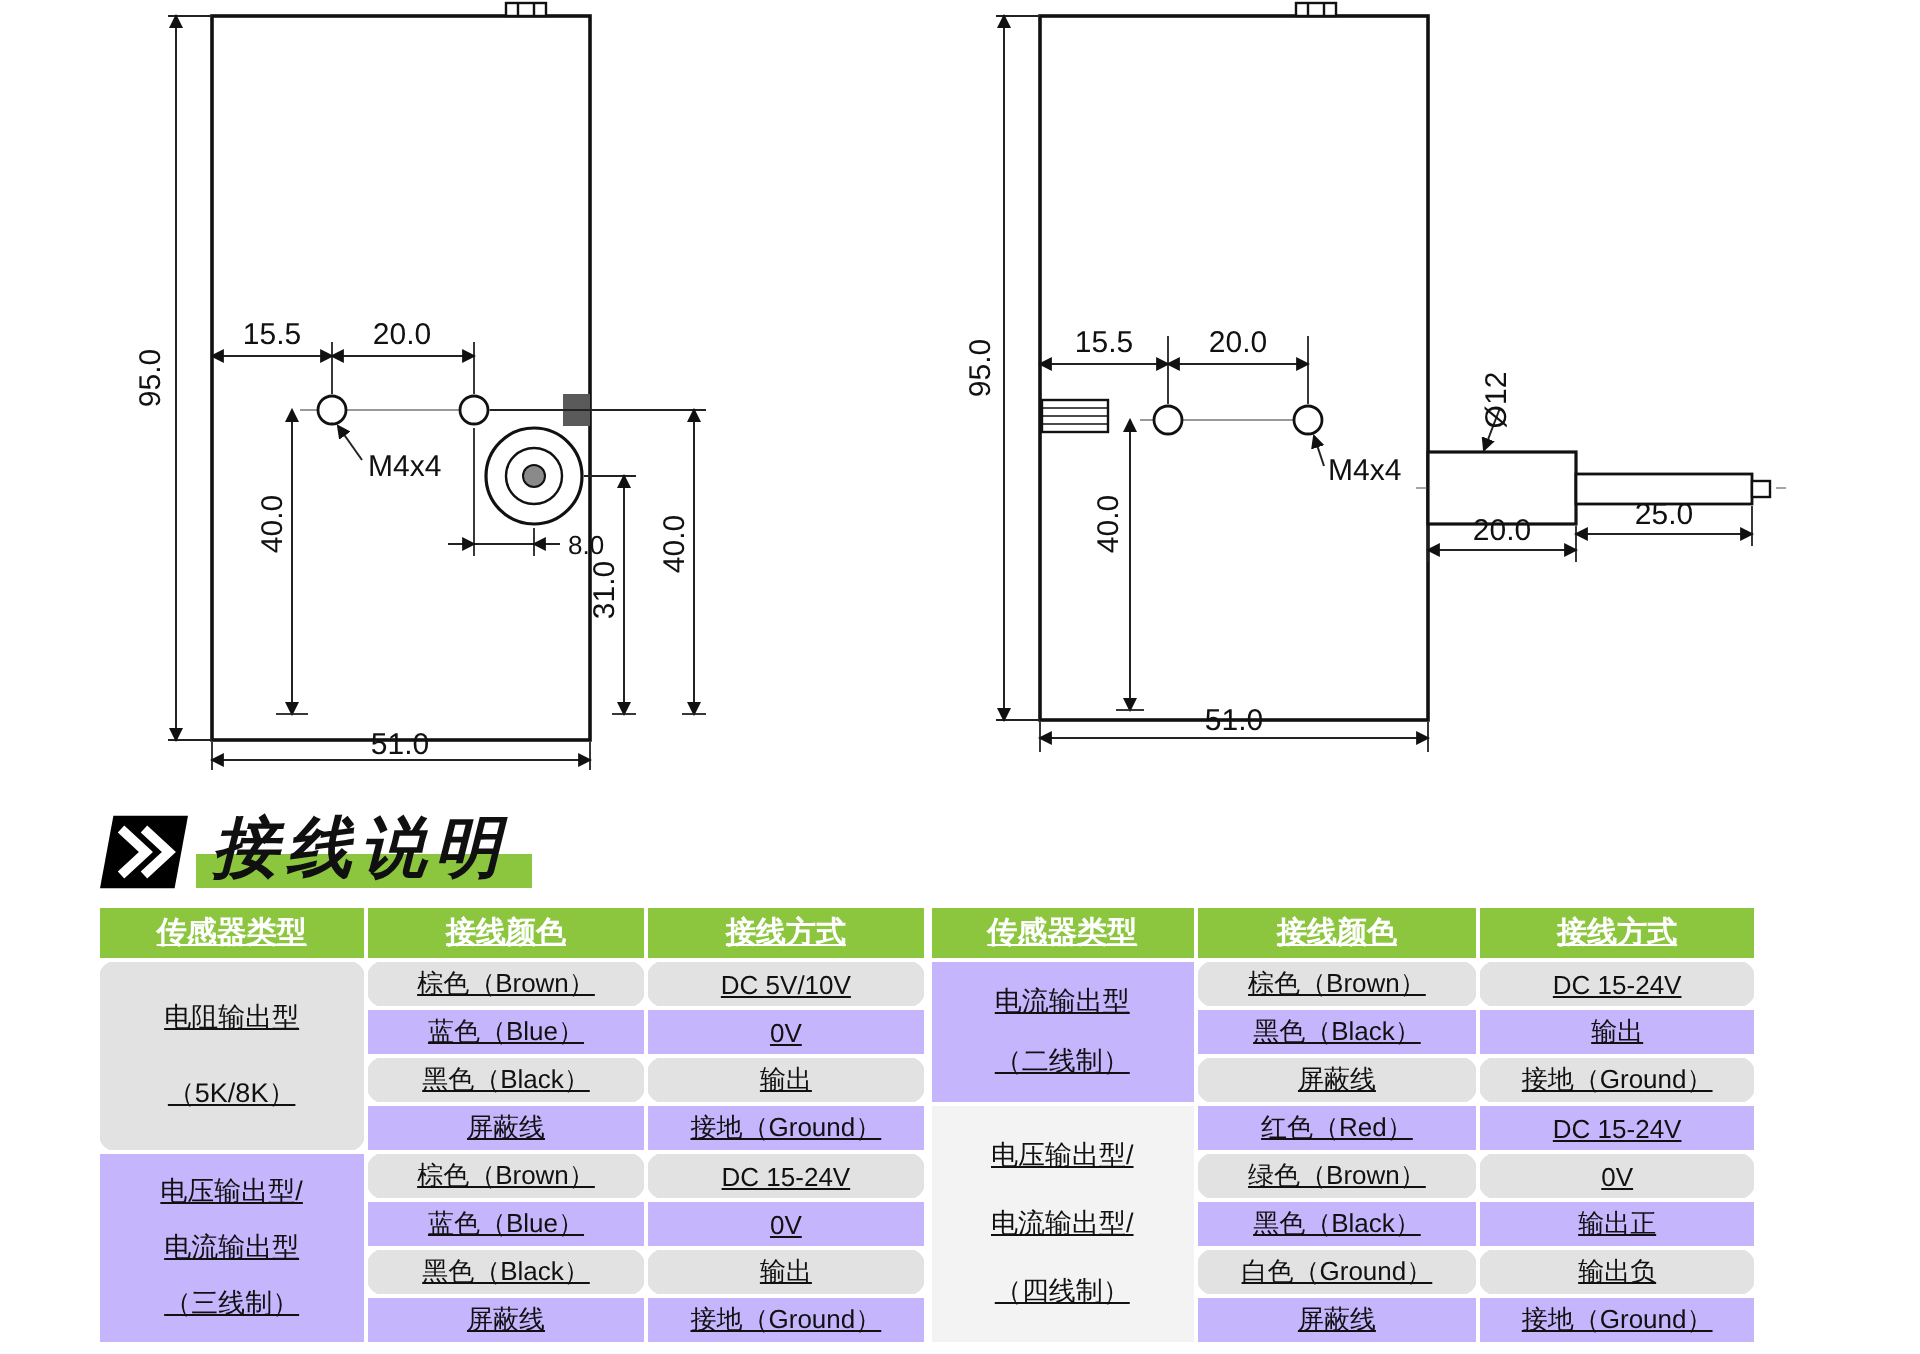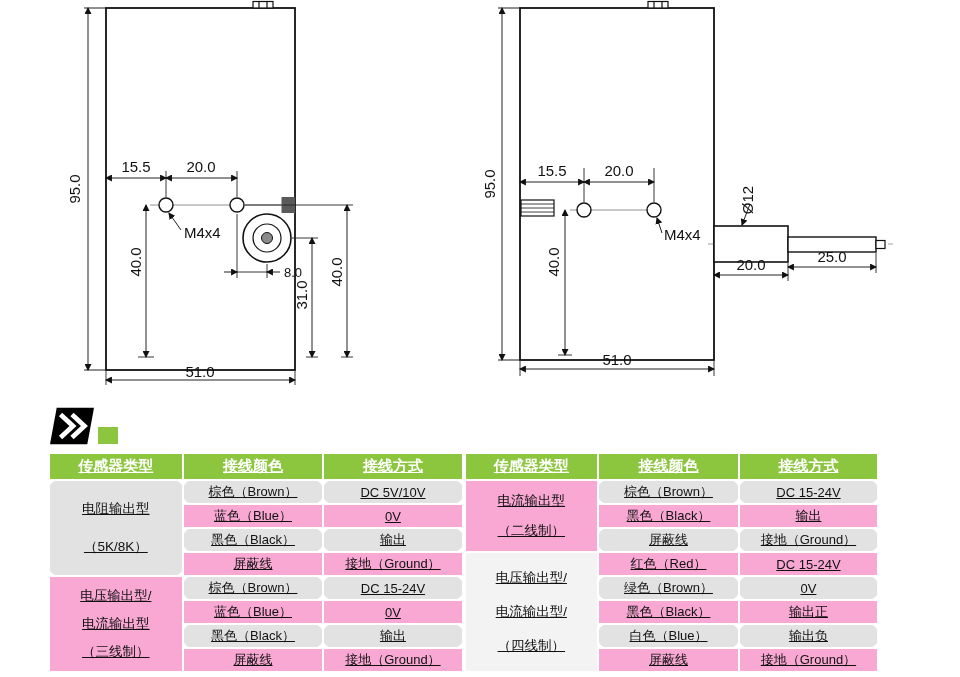--- a/index.html
+++ b/index.html
@@ -38,21 +38,21 @@
   .wtable th, .wtable td {
     border:2px solid #fff; text-align:center; vertical-align:middle;
     overflow:hidden; white-space:nowrap;text-decoration:underline;
   }
   .wtable th {
     background:#8CC63F; color:#fff; font-weight:bold;
     font-size:15px; height:27px;
   }
   .wtable td { font-size:13px; color:#111; height:23px; }
   td.gray  { background:#E2E2E2;border-radius:10px; }
-  td.green { background:#f9a8d4; }
+  td.green { background:#c4b5fd; }
   td.pale  { background:#F3F3F3; }
   td.type { font-size:13.5px; }
   td.type .inner {
     display:flex; flex-direction:column; justify-content:space-evenly;
     align-items:center;
   }
   .h4 { height:94px; }
   .h3 { height:70px; }
   .h5 { height:118px; }
 </style>
@@ -191,20 +191,21 @@
   <div class="section-header">
     <span class="chev-icon">
       <svg viewBox="0 0 46 38" width="44" height="38">
         <polygon points="7,0 46,0 39,38 0,38" fill="#000"></polygon>
         <polyline points="11,7 24,19 11,31" stroke="#fff" stroke-width="5" fill="none"></polyline>
         <polyline points="23,7 36,19 23,31" stroke="#fff" stroke-width="5" fill="none"></polyline>
       </svg>
     </span>
     <span class="title-wrap">
       <span class="title-underline"></span>
+      <span class="title-text">接线说明</span>
     </span>
   </div>
 
   <div class="tables">
 
     <table class="wtable">
       <colgroup>
           <col style="width:143px">
           <col style="width:149px">
           <col style="width:146px">
@@ -306,21 +307,21 @@
         </tr>
         <tr>
           <td class="gray">绿色（Brown）</td>
           <td class="gray">0V</td>
         </tr>
         <tr>
           <td class="green">黑色（Black）</td>
           <td class="green">输出正</td>
         </tr>
         <tr>
-          <td class="gray">白色（Blue）</td>
+          <td class="gray">白色（Ground）</td>
           <td class="gray">输出负</td>
         </tr>
         <tr>
           <td class="green">屏蔽线</td>
           <td class="green">接地（Ground）</td>
         </tr>
       </tbody>
     </table>
 
   </div>

